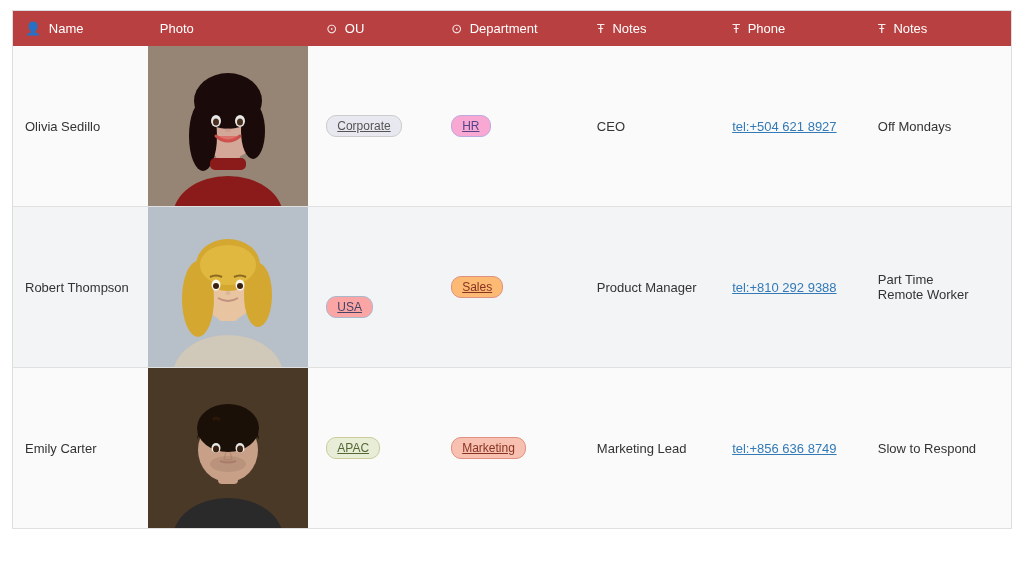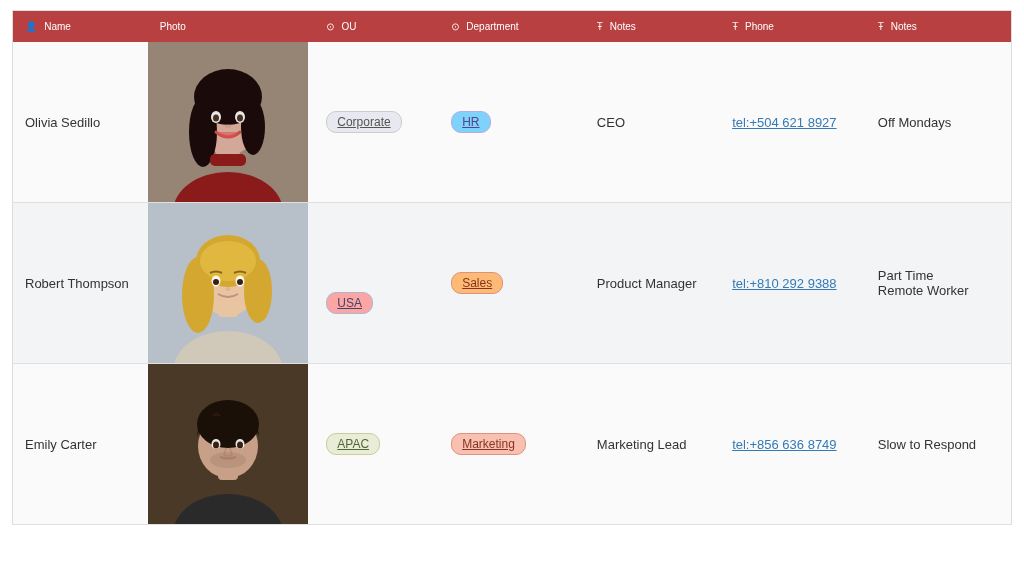--- a/index.html
+++ b/index.html
@@ -25,21 +25,21 @@
       border: 1px solid #ddd;
     }
     .dir-table thead tr {
       background-color: #b94040;
       color: #fff;
     }
     .dir-table thead th {
       padding: 10px 12px;
       text-align: left;
       font-weight: normal;
-      font-size: 10px;
+      font-size: 13px;
       white-space: nowrap;
     }
     .dir-table thead th .col-icon {
       display: inline-block;
       margin-right: 4px;
       opacity: 0.9;
     }
     .dir-table tbody tr {
       border-bottom: 1px solid #e0e0e0;
     }
@@ -87,21 +87,21 @@
       color: #446;
       border: 1px solid #aab8cc;
       margin-top: 40px;
     }
     .tag-apac {
       background: #e8edd8;
       color: #556633;
       border: 1px solid #cccc99;
     }
     .tag-hr {
-      background: #7dd3fc;
+      background: #f9a8d4;
       color: #554488;
       border: 1px solid #bbaadd;
     }
     .tag-sales {
       background: #fdba74;
       color: #883322;
       border: 1px solid #e09080;
     }
     .tag-marketing {
       background: #f8c0b0;

